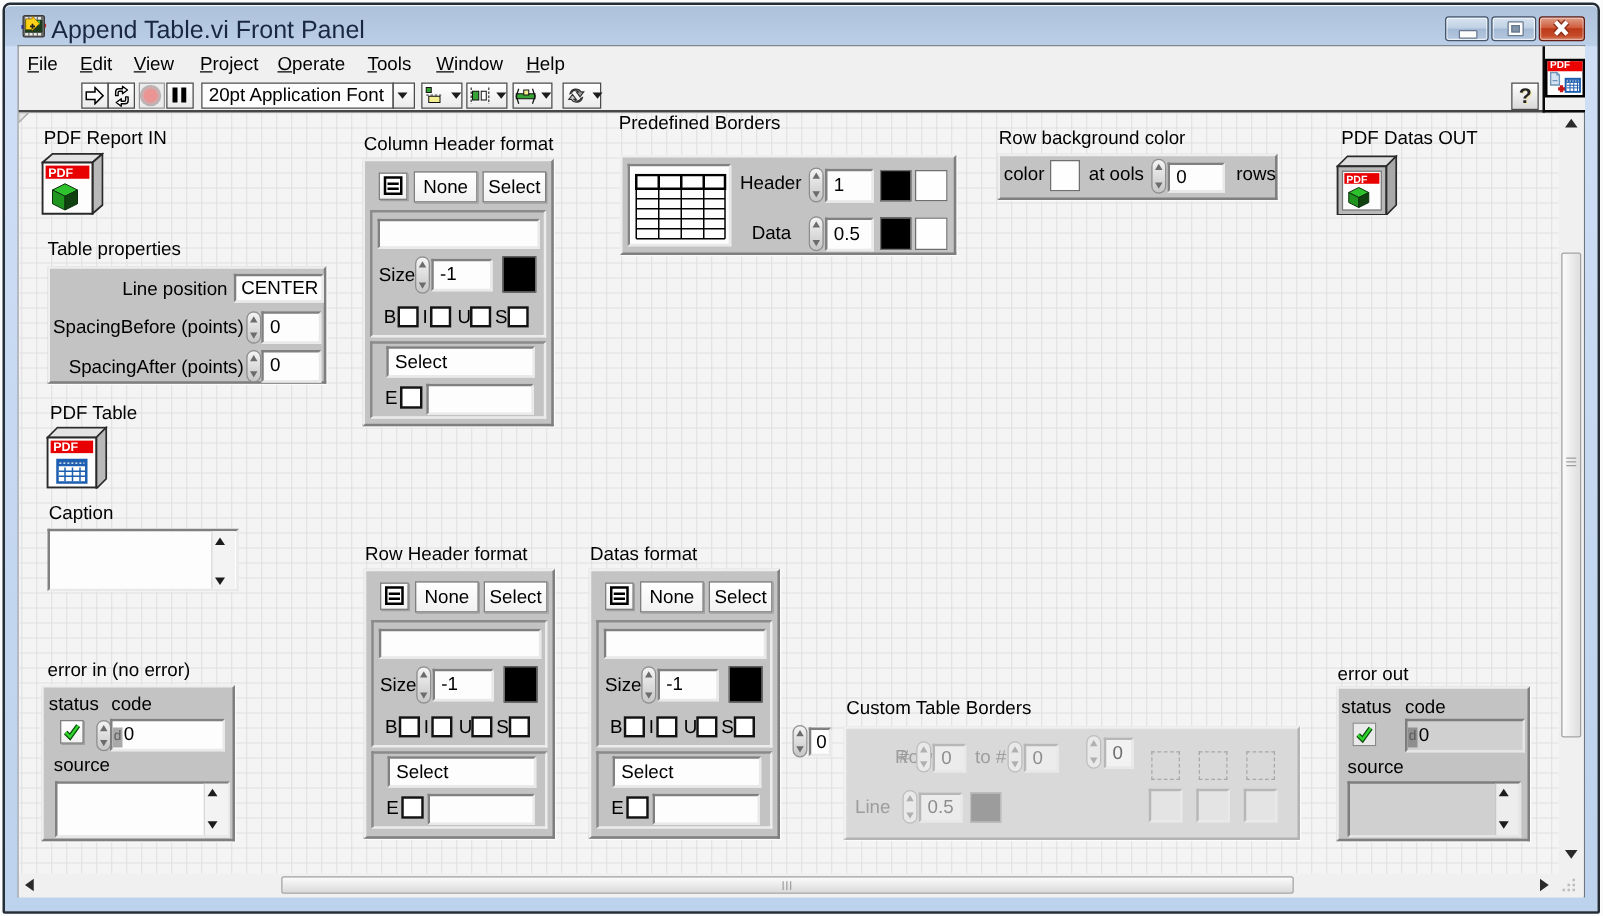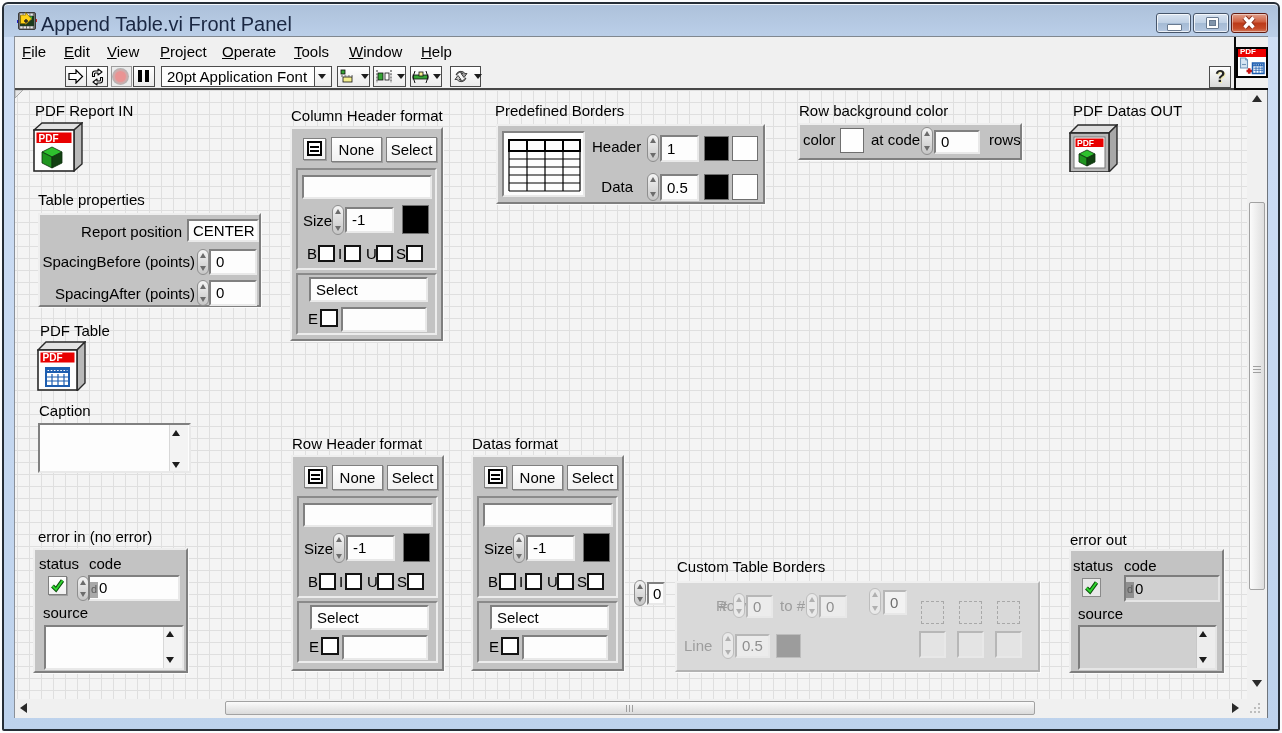--- a/index.html
+++ b/index.html
@@ -193,21 +193,21 @@
     <rect x="1" y="8" width="40" height="41" fill="#fdfdfd" stroke="#2a2a2a" stroke-width="1.6"></rect>
     <rect x="3.5" y="10.5" width="35" height="10.5" fill="#e80000"></rect>
     <text x="5.5" y="19.5" font-family="Liberation Sans" font-size="10" font-weight="bold" fill="#fff">PDF</text>
     <polygon points="9,30 19,25 29,30 19,35" fill="#2ec12e" stroke="#0c310c" stroke-width="0.8"></polygon>
     <polygon points="9,30 19,35 19,46 9,41" fill="#1f951f" stroke="#0c310c" stroke-width="0.8"></polygon>
     <polygon points="19,35 29,30 29,41 19,46" fill="#114011" stroke="#0c310c" stroke-width="0.8"></polygon>
   </svg>
 
   <div class="lbl" style="left:38px;top:192px">Table properties</div>
   <div class="clu" style="left:38px;top:213px;width:223px;height:94px"></div>
-  <div class="lbl" style="left:42px;top:224px;width:140px;text-align:right">Report position</div>
+  <div class="lbl" style="left:42px;top:224px;width:140px;text-align:right">Line position</div>
   <div class="fw" style="left:187px;top:219px;width:72px;height:23px;line-height:19px;padding-left:4px">CENTER</div>
   <div class="lbl" style="left:42px;top:254px;width:153px;text-align:right">SpacingBefore (points)</div>
   <div class="spin" style="left:197px;top:249px;height:26px"></div>
   <div class="fw" style="left:209px;top:249px;width:48px;height:26px;line-height:22px;padding-left:5px">0</div>
   <div class="lbl" style="left:42px;top:286px;width:153px;text-align:right">SpacingAfter (points)</div>
   <div class="spin" style="left:197px;top:280px;height:26px"></div>
   <div class="fw" style="left:209px;top:280px;width:48px;height:26px;line-height:22px;padding-left:5px">0</div>
 
   <div class="lbl" style="left:40px;top:323px">PDF Table</div>
   <svg class="abs" style="left:37px;top:341px" width="49" height="50" viewBox="0 0 49 50">
@@ -240,21 +240,21 @@
   <div class="spin" style="left:77px;top:576px;height:25px"></div>
   <div class="fw" style="left:88px;top:575px;width:92px;height:26px;line-height:22px">
     <div class="abs" style="left:0;top:5px;width:8px;height:16px;background:#a9a9a9;color:#5e5e5e;font-size:11px;line-height:15px;text-align:center">d</div>
     <div class="abs" style="left:9px;top:0px">0</div>
   </div>
   <div class="lbl" style="left:43px;top:605px">source</div>
   <div class="fw" style="left:44px;top:625px;width:140px;height:45px"></div>
   <div class="abs" style="left:163px;top:627px;width:18px;height:41px;background:#f3f3f3;border-left:1px solid #d8d8d8"></div>
   <div class="tup" style="left:166px;top:631px;border-left-width:4.5px;border-right-width:4.5px;border-bottom-width:6px"></div>
   <div class="tdn" style="left:166px;top:657px;border-left-width:4.5px;border-right-width:4.5px;border-top-width:6px"></div>
-  <div class="lbl" style="left:495px;top:103px">Predefined Borders</div>
+  <div class="lbl" style="left:495px;top:91px">Predefined Borders</div>
   <div class="clu" style="left:496px;top:124px;width:269px;height:80px"></div>
   <div class="sunk" style="left:502px;top:131px;width:83px;height:66px;background:#fdfdfd;border-color:#838383 #e9e9e9 #e9e9e9 #838383"></div>
   <svg class="abs" style="left:508px;top:139px" width="74" height="53" viewBox="0 0 74 53">
 <rect x="1" y="1" width="71" height="11" fill="none" stroke="#000" stroke-width="2"></rect>
 <path d="M19 1 v11 M37 1 v11 M55 1 v11" stroke="#000" stroke-width="2"></path>
 <path d="M1 12 v40 M72 12 v40 M1 52 h71" stroke="#000" stroke-width="1.2"></path>
 <path d="M1 20 h71 M1 28 h71 M1 36 h71 M1 44 h71" stroke="#000" stroke-width="1.2"></path>
 <path d="M19 12 v40 M37 12 v40 M55 12 v40" stroke="#000" stroke-width="1.2"></path>
 </svg>
   <div class="lbl" style="left:592px;top:139px;width:48px;text-align:right">Header</div>
@@ -264,21 +264,21 @@
   <div class="colb" style="left:732px;top:136px;width:26px;height:25px;background:#fefefe"></div>
   <div class="lbl" style="left:592px;top:179px;width:41px;text-align:right">Data</div>
   <div class="spin" style="left:647px;top:173px;height:28px"></div>
   <div class="fw" style="left:660px;top:174px;width:39px;height:27px;line-height:23px;padding-left:5px">0.5</div>
   <div class="colb" style="left:704px;top:174px;width:25px;height:26px;background:#000"></div>
   <div class="colb" style="left:732px;top:174px;width:26px;height:26px;background:#fefefe"></div>
   <div class="lbl" style="left:799px;top:103px">Row background color</div>
   <div class="clu" style="left:798px;top:123px;width:224px;height:37px"></div>
   <div class="lbl" style="left:803px;top:132px">color</div>
   <div class="colb" style="left:840px;top:128px;width:24px;height:25px;background:#fefefe"></div>
-  <div class="lbl" style="left:871px;top:132px">at code</div>
+  <div class="lbl" style="left:871px;top:132px">at ools</div>
   <div class="spin" style="left:921px;top:127px;height:28px"></div>
   <div class="fw" style="left:934px;top:130px;width:46px;height:24px;line-height:20px;padding-left:5px">0</div>
   <div class="lbl" style="left:989px;top:132px">rows</div>
   <div class="lbl" style="left:1073px;top:103px">PDF Datas OUT</div>
   <svg class="abs" style="left:1069px;top:124px" width="49" height="48" viewBox="0 0 49 48">
 <polygon points="1,9 9,1 48,1 40,9" fill="#dedede" stroke="#2a2a2a" stroke-width="1.4"></polygon>
 <polygon points="40,9 48,1 48,40 40,48" fill="#a8a8a8" stroke="#2a2a2a" stroke-width="1.4"></polygon>
 <rect x="1" y="9" width="39" height="39" fill="#b9b9b9" stroke="#2a2a2a" stroke-width="1.6"></rect>
 <rect x="5" y="13" width="31" height="31" fill="#fdfdfd" stroke="#777" stroke-width="1"></rect>
 <rect x="6.5" y="14.5" width="28" height="8.5" fill="#e80000"></rect>

